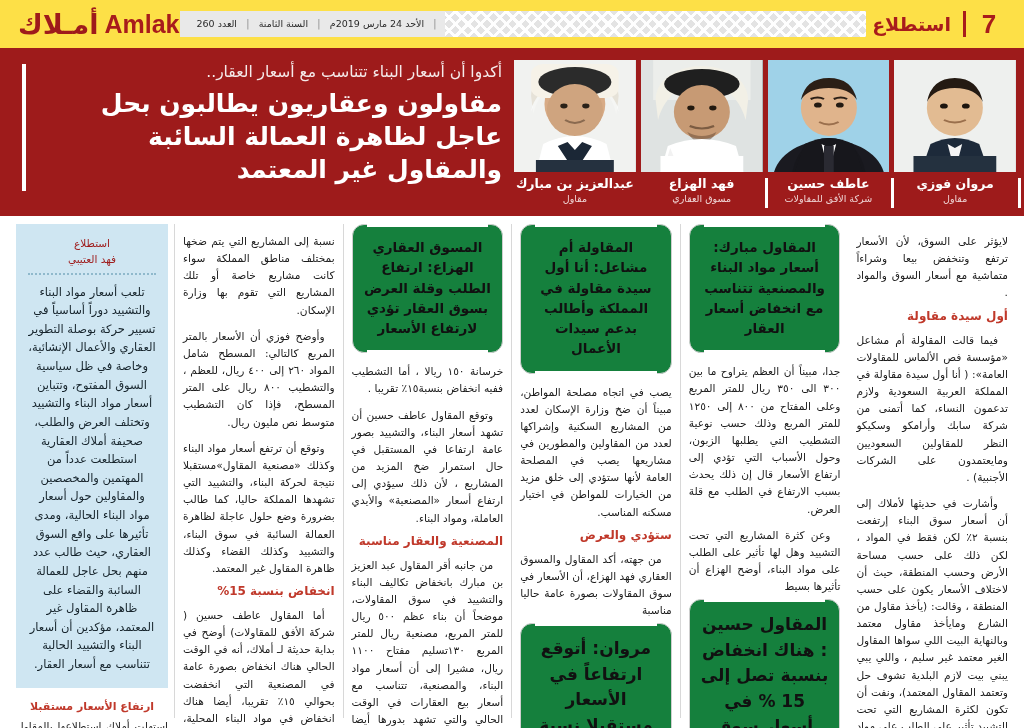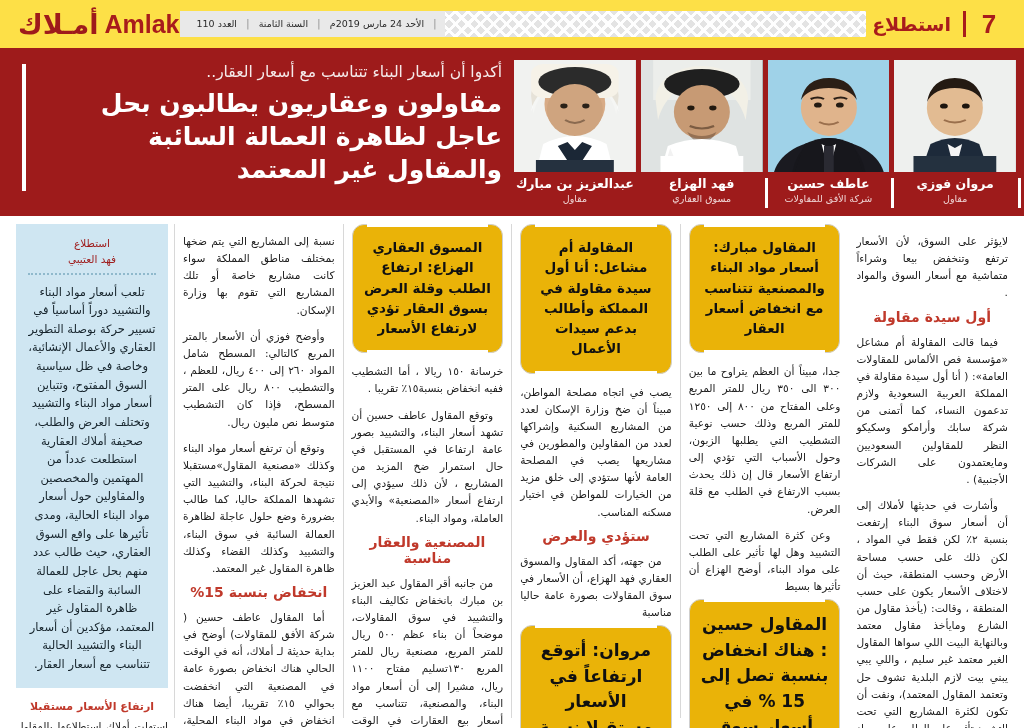--- a/index.html
+++ b/index.html
@@ -277,21 +277,21 @@
   .col:last-child { border-left: none; }
 
   
   .qbox {
     border: 1.5px solid #cfcfcf;
     border-radius: 12px;
     padding: 12px 10px 14px 10px;
     margin: 0 0 10px 0;
     text-align: center;
     position: relative;
-    background: #eab308;
+    background: #15803d;
   }
   .qbox::before, .qbox::after {
     content: "";
     position: absolute;
     background: #ffffff;
   }
   .qbox::before { left: 14px; right: 14px; top: -2px; height: 4px; }
   .qbox::after  { left: 14px; right: 14px; bottom: -2px; height: 4px; }
   .qbox .qtext {
     font-size: 17px;
@@ -305,37 +305,36 @@
     font-size: 10.6px;
     line-height: 1.62;
     text-align: justify;
     text-justify: inter-word;
     margin: 9px 0 4px 0;
     color: #1b1b1b;
   }
   .para.indent { text-indent: 10px; }
   .subhead {
     color: #c0392b;
-    font-size: 14px;
-    font-weight: bold;
-    text-align: center;
+    font-size: 12px;
+    font-weight: bold;
     margin: 7px 0 5px 0;
   }
 </style>
 </head>
 <body>
 
 <div class="masthead">
   <div class="mh-logo-wrap">
     <span class="mh-logo-ar">أمـلاك</span>
     <span class="mh-logo-en">Amlak</span>
   </div>
 
   <div class="mh-meta">
-    <span class="cell">العدد 110</span>
+    <span class="cell">العدد 260</span>
     <span class="sep">|</span>
     <span class="cell">السنة الثامنة</span>
     <span class="sep">|</span>
     <span class="cell">الأحد 24 مارس 2019م</span>
     <span class="sep">|</span>
   </div>
 
   <div class="mh-pattern"></div>
 
   <div class="mh-section">

